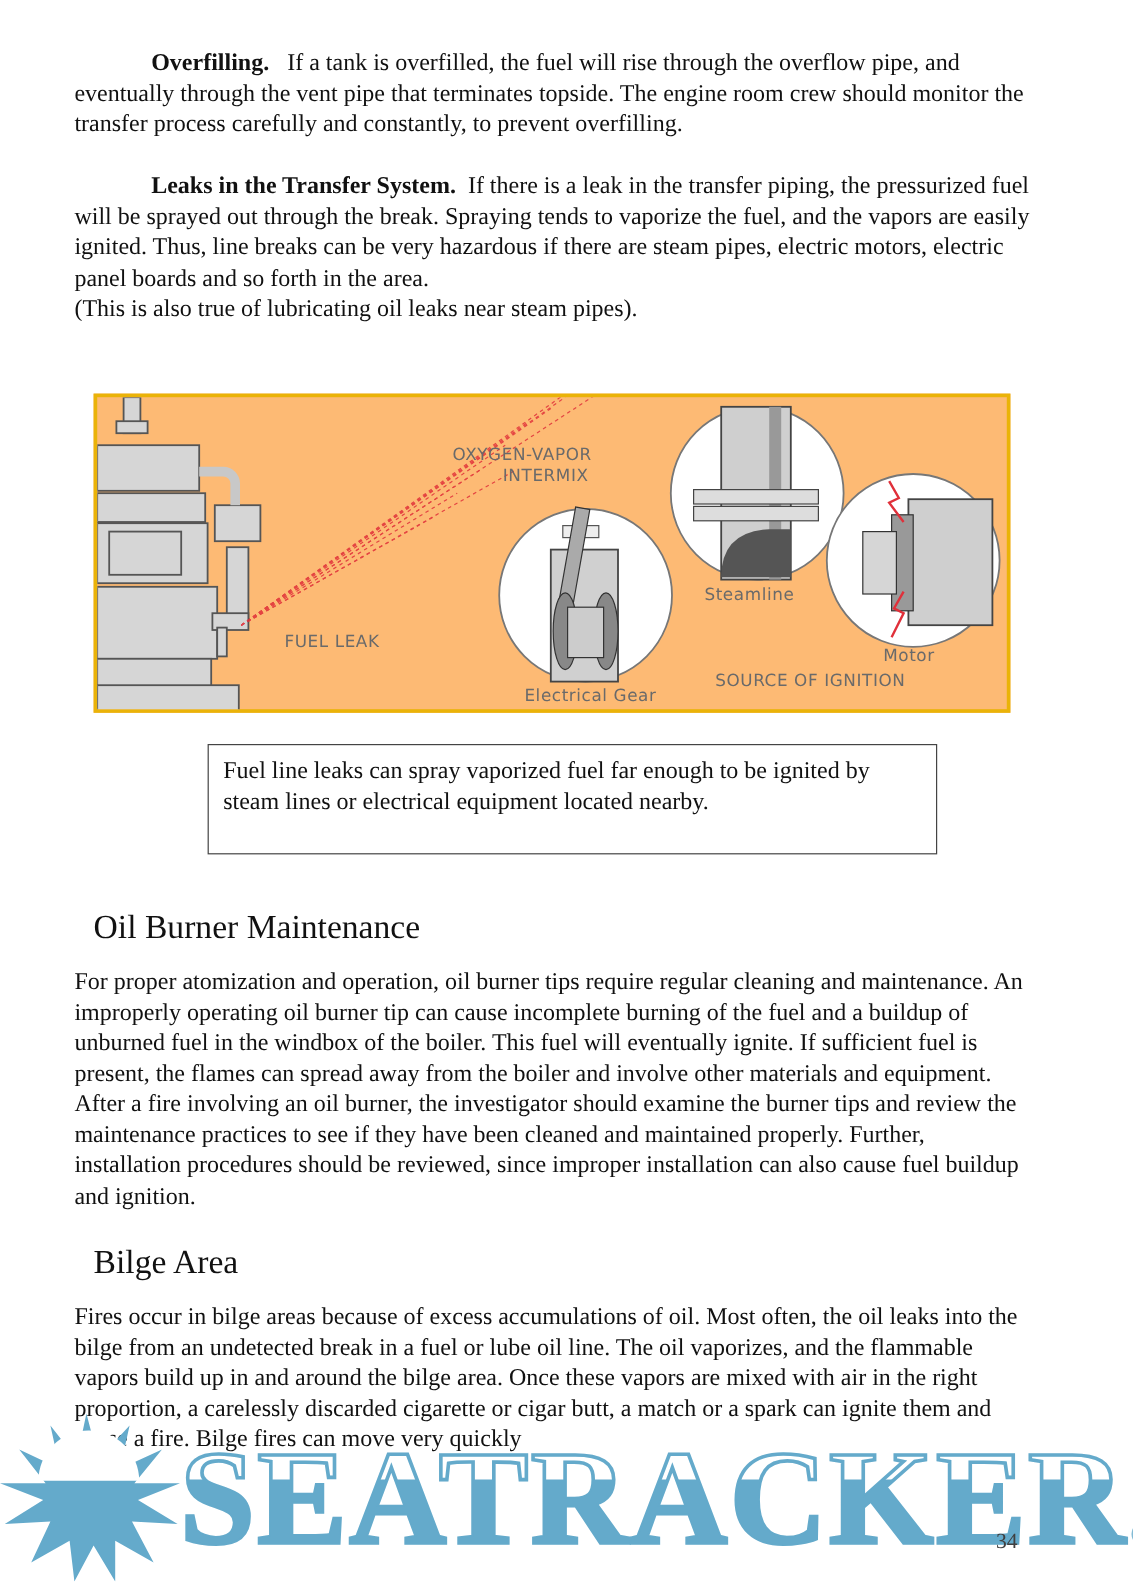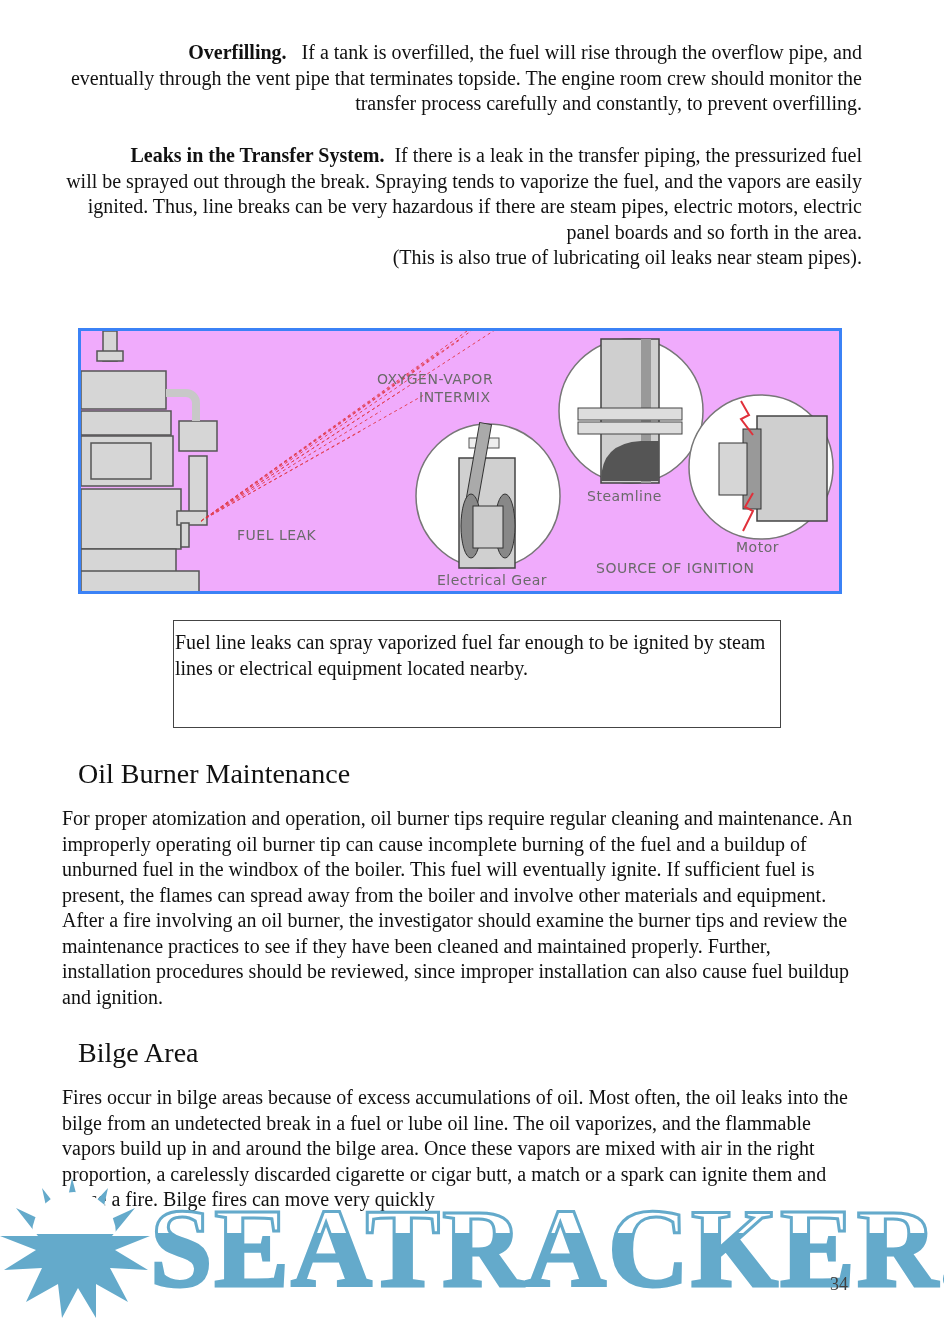--- a/index.html
+++ b/index.html
@@ -1,27 +1,27 @@
 <!DOCTYPE html>
 <html><head>
 <meta charset="utf-8">
 <style>
   html, body { margin: 0; padding: 0; background: #ffffff; }
   body { width: 944px; height: 1318px; position: relative; overflow: hidden;
          font-family: "Liberation Serif", "DejaVu Serif", serif; color: #111; }
   .para { position: absolute; left: 62px; width: 800px; font-size: 20px; line-height: 25.5px; margin: 0; }
   .para .lead { font-weight: bold; }
-  .indent { text-indent: 64px; text-align: right; }
+  .indent { text-indent: 64px; }
   .heading { position: absolute; left: 78px; font-size: 28px; font-weight: normal; margin: 0; }
   .figure { position: absolute; left: 78px; top: 328px; width: 764px; height: 266px;
-            border: 3px solid #3b82f6; box-sizing: border-box; background: #f0abfc; overflow: hidden; }
+            border: 3px solid #eab308; box-sizing: border-box; background: #fdba74; overflow: hidden; }
   .figure svg { position: absolute; left: 0; top: 0; }
   .fig-label { position: absolute; font-family: "DejaVu Sans", sans-serif; color: #6a6a6a; font-size: 14px; letter-spacing: 0.5px; white-space: nowrap; }
-  .caption-box { position: absolute; left: 173px; top: 620px; width: 608px; height: 108px;
-                 border: 1.5px solid #444; box-sizing: border-box; padding: 8px 1px;
+  .caption-box { position: absolute; left: 173px; top: 620px; width: 608px; height: 92px;
+                 border: 1.5px solid #444; box-sizing: border-box; padding: 8px 12px;
                  font-size: 20px; line-height: 26px; }
   .watermark { position: absolute; left: 0; top: 1178px; width: 944px; height: 140px; }
   .page-num { position: absolute; left: 830px; top: 1274px; font-size: 18px; color: #404040; font-family: "Liberation Serif", serif; }
 </style>
 </head>
 <body>
 
 <p class="para indent" style="top:40px;"><span class="lead">Overfilling.</span>&nbsp;&nbsp; <span>If a tank is overfilled, the fuel will rise through the overflow pipe, and eventually through the vent pipe that terminates topside. The engine room crew should monitor the transfer process carefully and constantly, to prevent overfilling.</span></p>
 
 <p class="para indent" style="top:143px;"><span class="lead">Leaks in the Transfer System.</span>&nbsp; <span>If there is a leak in the transfer piping, the pressurized fuel will be sprayed out through the break. Spraying tends to vaporize the fuel, and the vapors are easily ignited. Thus, line breaks can be very hazardous if there are steam pipes, electric motors, electric panel boards and so forth in the area.</span><br><span>(This is also true of lubricating oil leaks near steam pipes).</span></p>

